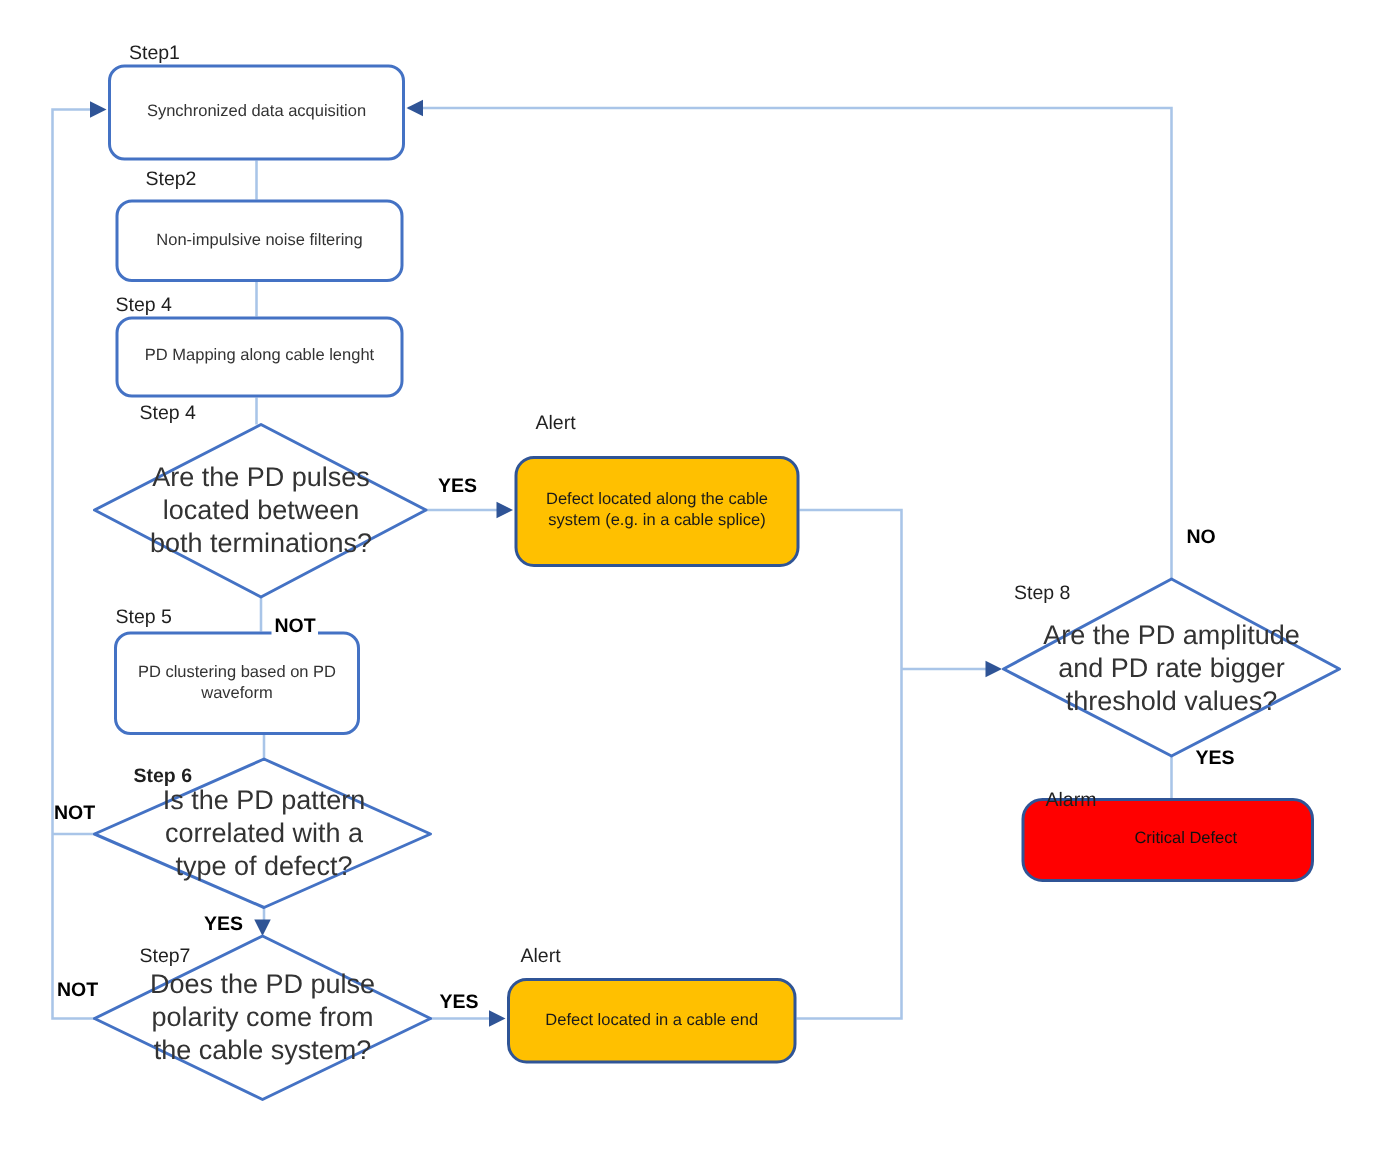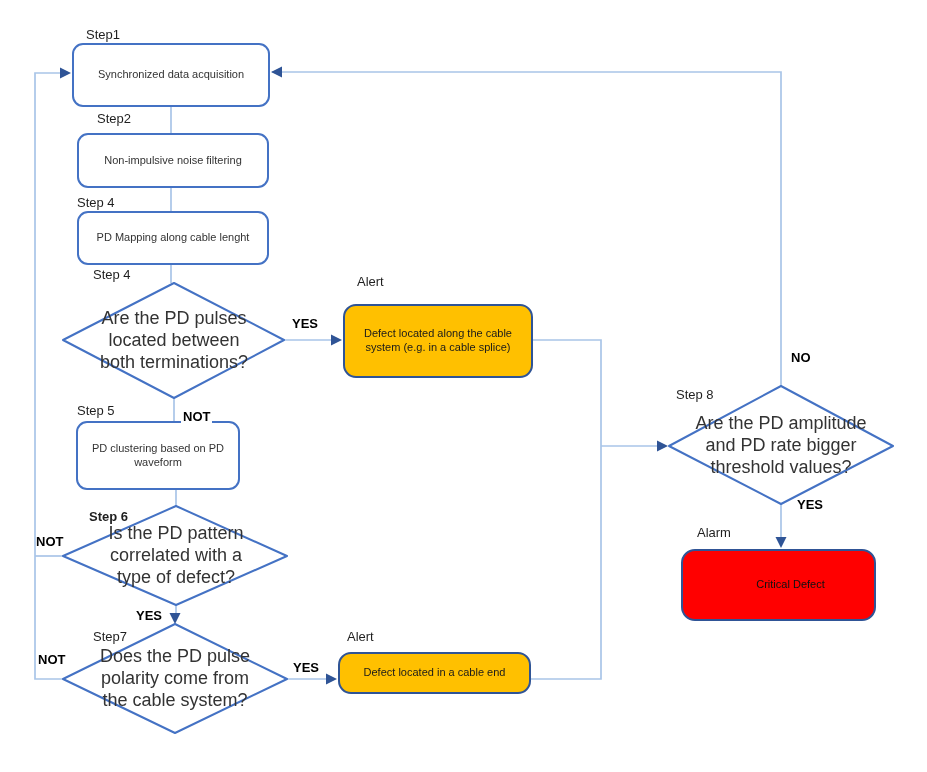--- a/index.html
+++ b/index.html
@@ -78,22 +78,22 @@
     <polygon class="diamond" points="176,506 287,556 176,605 63,556"></polygon>
     <polygon class="diamond" points="175,624 287,679 175,733 63,679"></polygon>
     <polygon class="diamond" points="781,386 893,446 781,504 669,446"></polygon>
   </svg>
 
   <div class="node" style="left:72px;top:43px;width:198px;height:64px;">Synchronized data acquisition</div>
   <div class="node" style="left:77px;top:133px;width:192px;height:55px;">Non-impulsive noise filtering</div>
   <div class="node" style="left:77px;top:211px;width:192px;height:54px;">PD Mapping along cable lenght</div>
   <div class="node" style="left:76px;top:421px;width:164px;height:69px;">PD clustering based on PD waveform</div>
   <div class="node alert" style="left:343px;top:304px;width:190px;height:74px;">Defect located along the cable system (e.g. in a cable splice)</div>
-  <div class="node alert" style="left:338px;top:652px;width:193px;height:42px;">Defect located in a cable end</div>
-  <div class="node alarm" style="left:681px;top:549px;width:195px;height:72px;padding-left:32px;">Critical Defect</div>
+  <div class="node alert" style="left:338px;top:652px;width:193px;height:57px;">Defect located in a cable end</div>
+  <div class="node alarm" style="left:681px;top:532px;width:195px;height:56px;padding-left:32px;">Critical Defect</div>
 
   <div class="dtext" style="left:94px;top:306px;width:160px;height:70px;">Are the PD pulses located between both terminations?</div>
   <div class="dtext" style="left:96px;top:521px;width:160px;height:70px;">Is the PD pattern correlated with a type of defect?</div>
   <div class="dtext" style="left:90px;top:644px;width:170px;height:70px;">Does the PD pulse polarity come from the cable system?</div>
   <div class="dtext" style="left:693px;top:411px;width:176px;height:70px;">Are the PD amplitude and PD rate bigger threshold values?</div>
 
   <div class="steplabel" style="left:86px;top:27px;">Step1</div>
   <div class="steplabel" style="left:97px;top:111px;">Step2</div>
   <div class="steplabel" style="left:77px;top:195px;">Step 4</div>
   <div class="steplabel" style="left:93px;top:267px;">Step 4</div>

